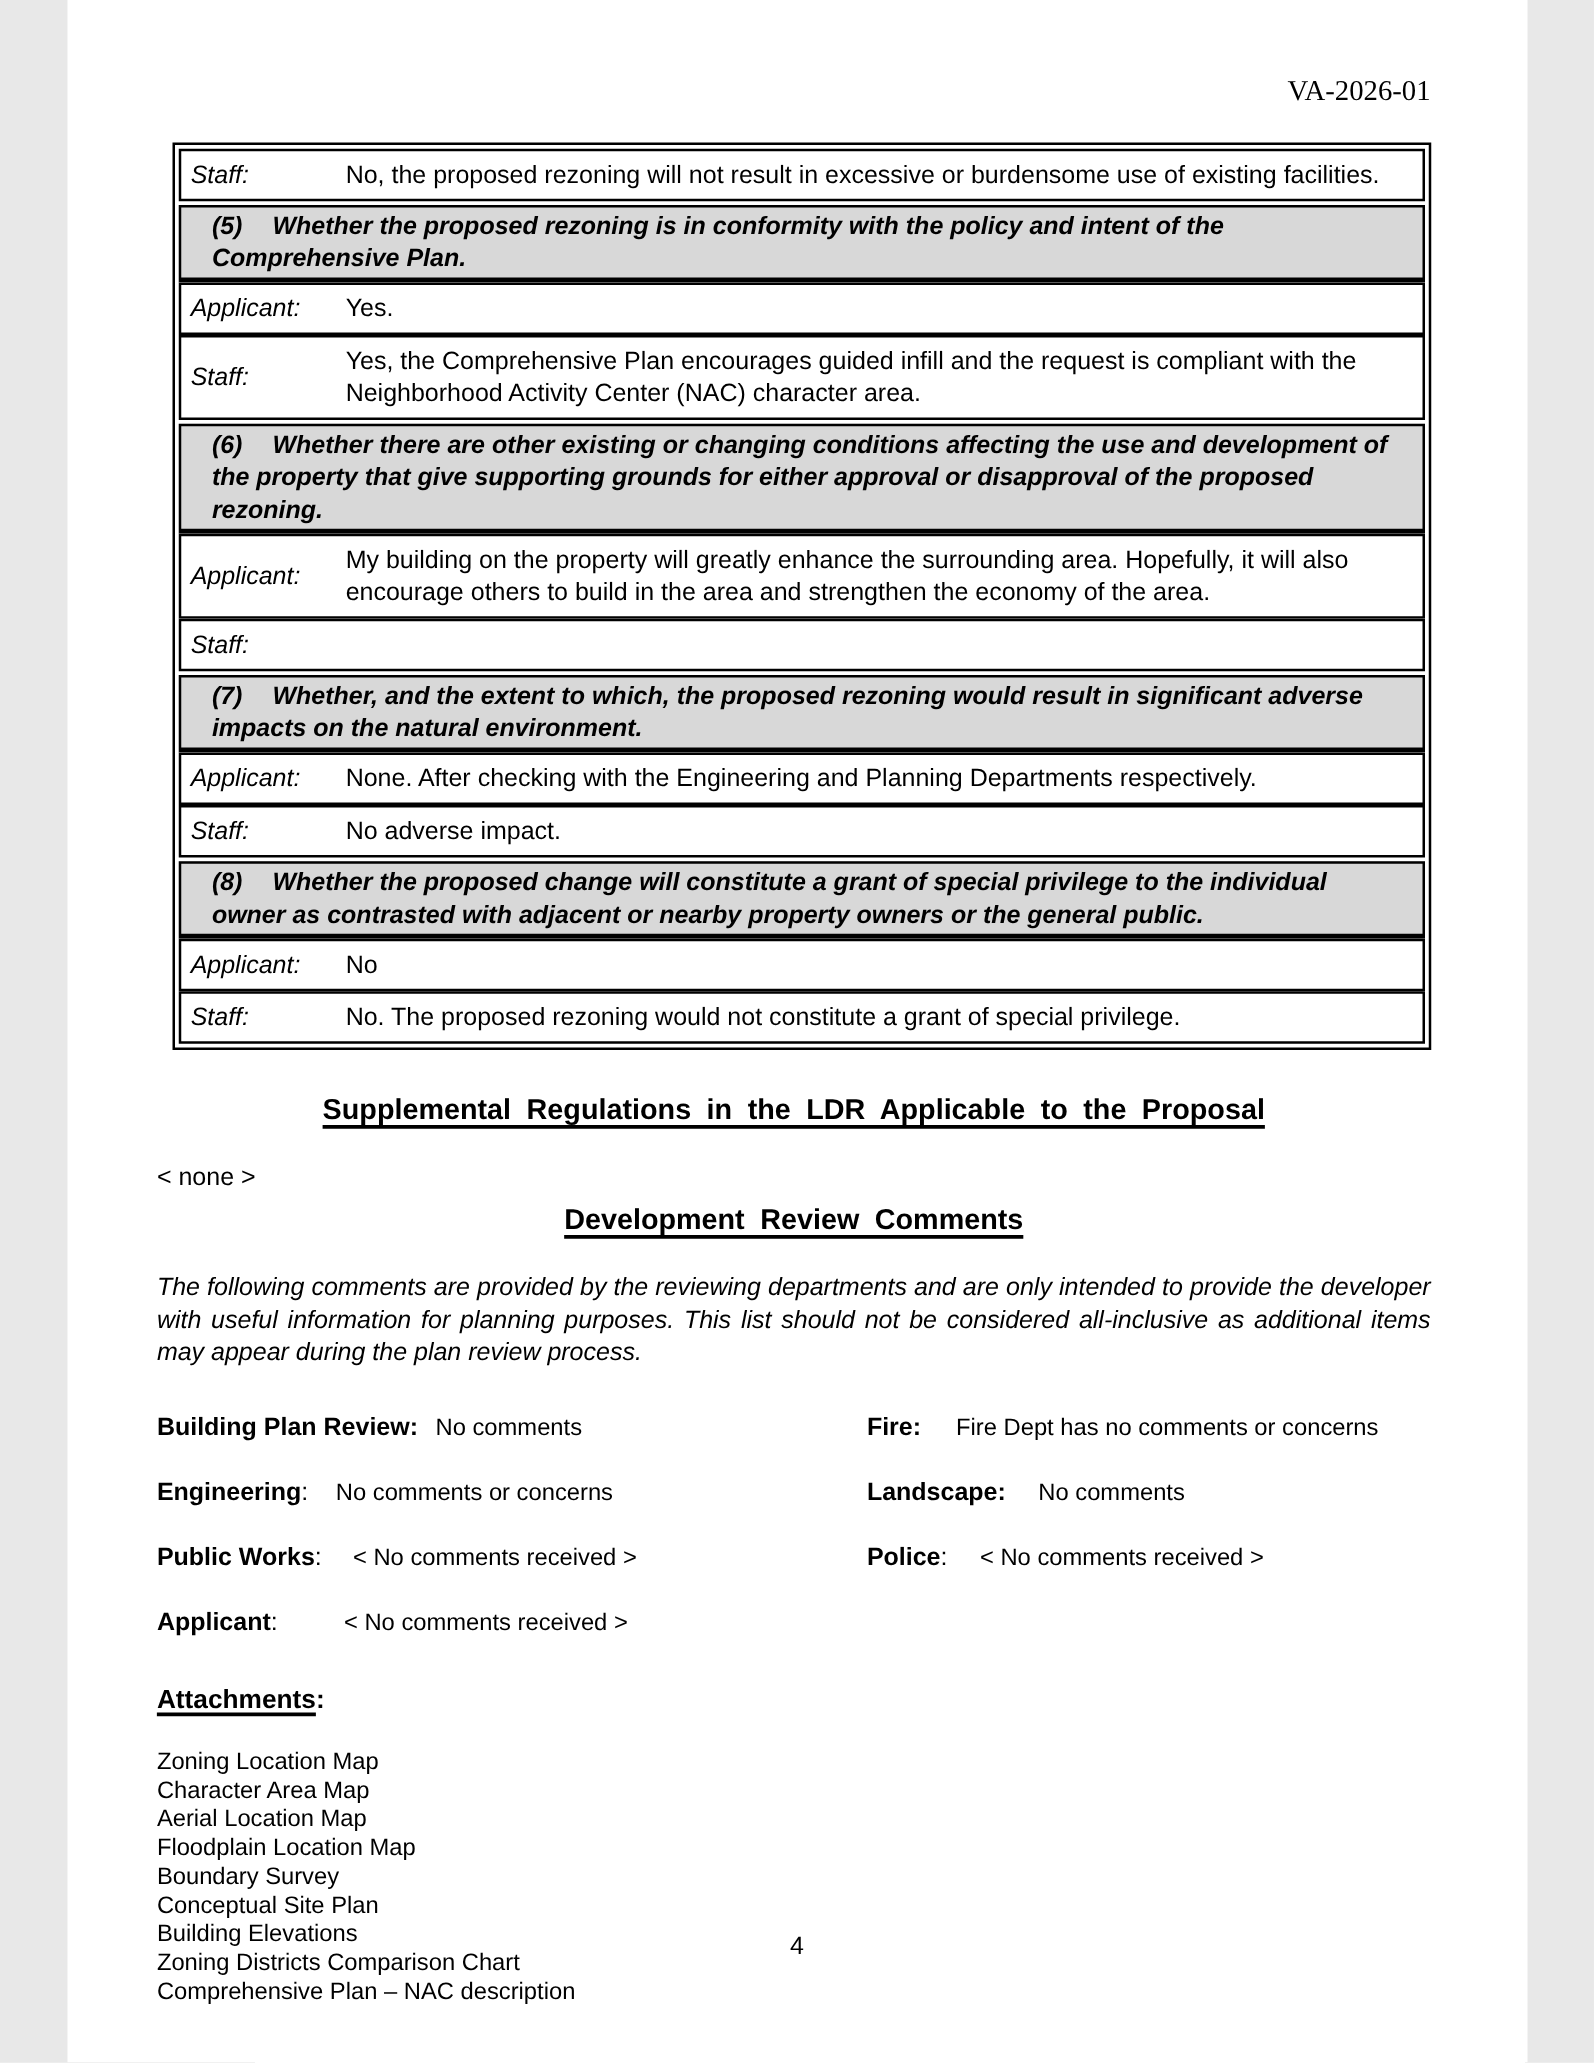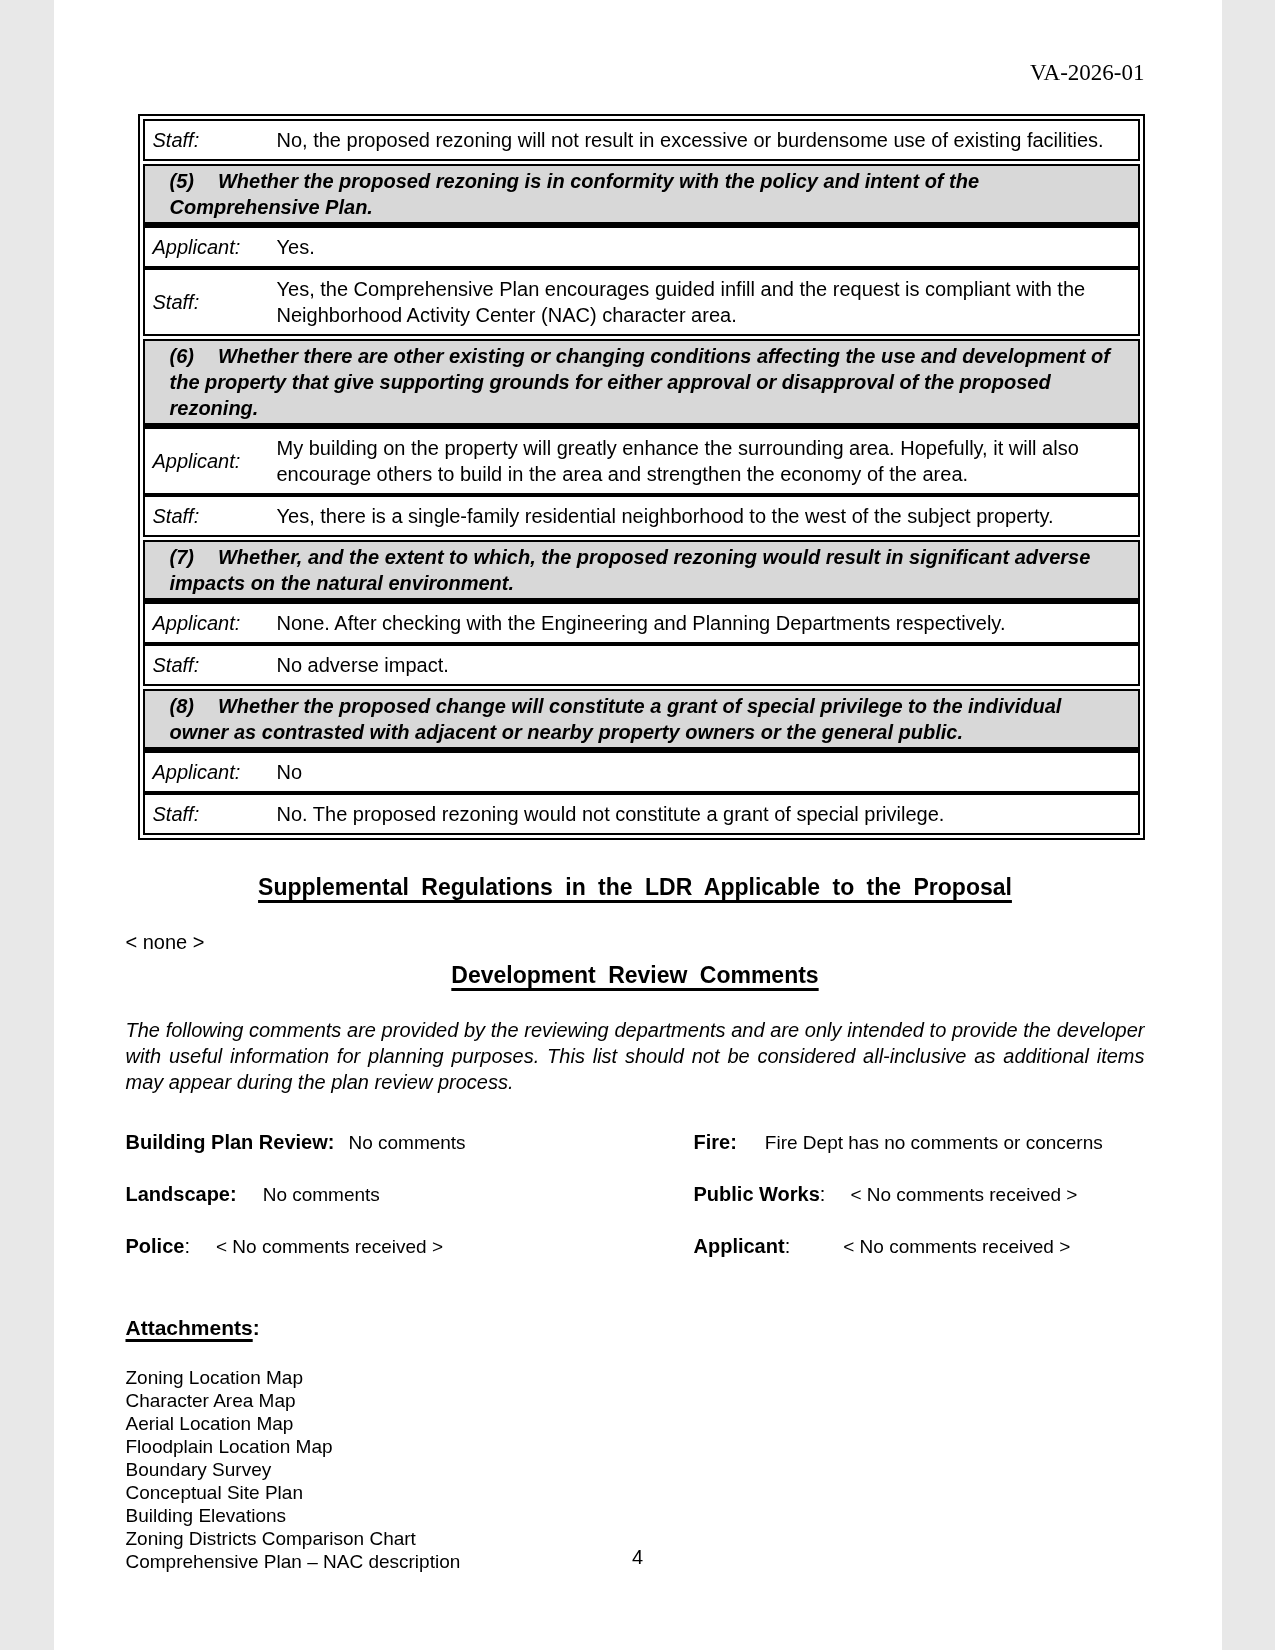--- a/index.html
+++ b/index.html
@@ -39,21 +39,21 @@
   }
   .comments {
     margin-top: 36px; display: grid; grid-template-columns: 568px 1fr;
     row-gap: 29px; font-size: 20px;
   }
   .clabel { font-weight: bold; }
   .ccolon { font-weight: normal; }
   .cvalue { font-size: 19px; font-weight: normal; display: inline-block; }
   .g14 { margin-left: 14px; } .g22 { margin-left: 22px; } .g25 { margin-left: 25px; }
   .g26 { margin-left: 26px; } .g28 { margin-left: 28px; } .g53 { margin-left: 53px; }
-  .attach-h { margin-top: 58px; font-size: 21px; font-weight: bold; }
+  .attach-h { margin-top: 38px; font-size: 21px; font-weight: bold; }
   .hu2 { text-decoration: underline; text-decoration-thickness: 2.5px; text-underline-offset: 4px; }
   .attach-list { margin-top: 26px; font-size: 19px; line-height: 23px; }
   .page-number { position: absolute; left: 0; right: 0; top: 1546px; text-align: center; font-size: 20px; }
 </style>
 </head>
 <body>
 
 <div class="page">
 
   <div class="doc-number">VA-2026-01</div>
@@ -83,21 +83,20 @@
       <span class="qnum">(6)</span><span class="qtext">Whether there are other existing or changing conditions affecting the use and development of the property that give supporting grounds for either approval or disapproval of the proposed rezoning.</span>
     </div>
 
     <div class="row qa">
       <span class="speaker">Applicant:</span>
       <span class="answer">My building on the property will greatly enhance the surrounding area.  Hopefully, it will also encourage others to build in the area and strengthen the economy of the area.</span>
     </div>
 
     <div class="row qa">
       <span class="speaker">Staff:</span>
-      <span class="answer">Yes, there is a single-family residential neighborhood to the west of the subject property.</span>
     </div>
 
     <div class="row q">
       <span class="qnum">(7)</span><span class="qtext">Whether, and the extent to which, the proposed rezoning would result in significant adverse impacts on the natural environment.</span>
     </div>
 
     <div class="row qa">
       <span class="speaker">Applicant:</span>
       <span class="answer">None.  After checking with the Engineering and Planning Departments respectively.</span>
     </div>
@@ -138,20 +137,23 @@
   <div class="comments">
 
     <div>
       <span class="clabel">Building Plan Review:</span><span class="ccolon"></span><span class="cvalue g14">No comments</span>
     </div>
 
     <div>
       <span class="clabel">Fire:</span><span class="ccolon"></span><span class="cvalue g28">Fire Dept has no comments or concerns</span>
     </div>
 
+    <div>
+      <span class="clabel">Engineering</span><span class="ccolon">:</span><span class="cvalue g22">No comments or concerns</span>
+    </div>
 
     <div>
       <span class="clabel">Landscape:</span><span class="ccolon"></span><span class="cvalue g26">No comments</span>
     </div>
 
     <div>
       <span class="clabel">Public Works</span><span class="ccolon">:</span><span class="cvalue g25">&lt; No comments received &gt;</span>
     </div>
 
     <div>

